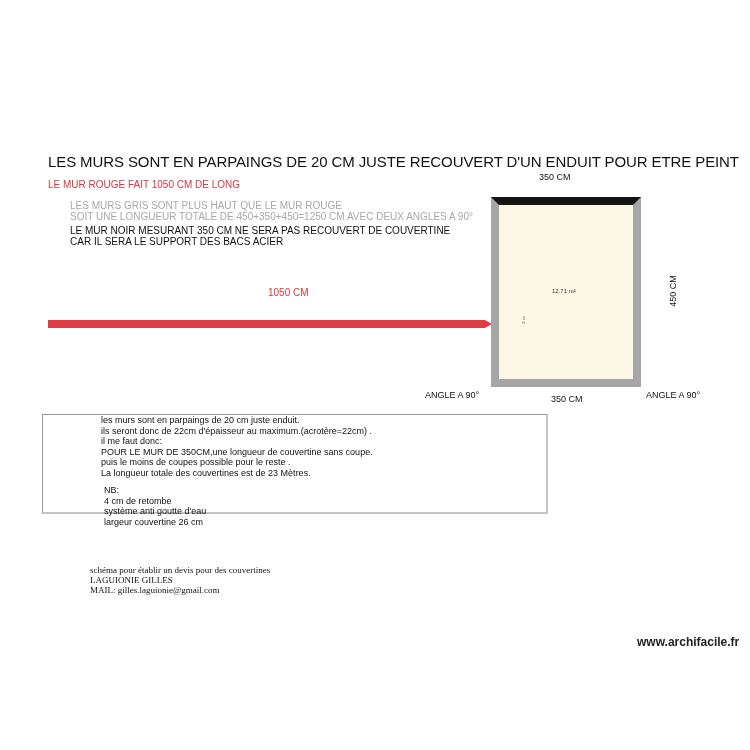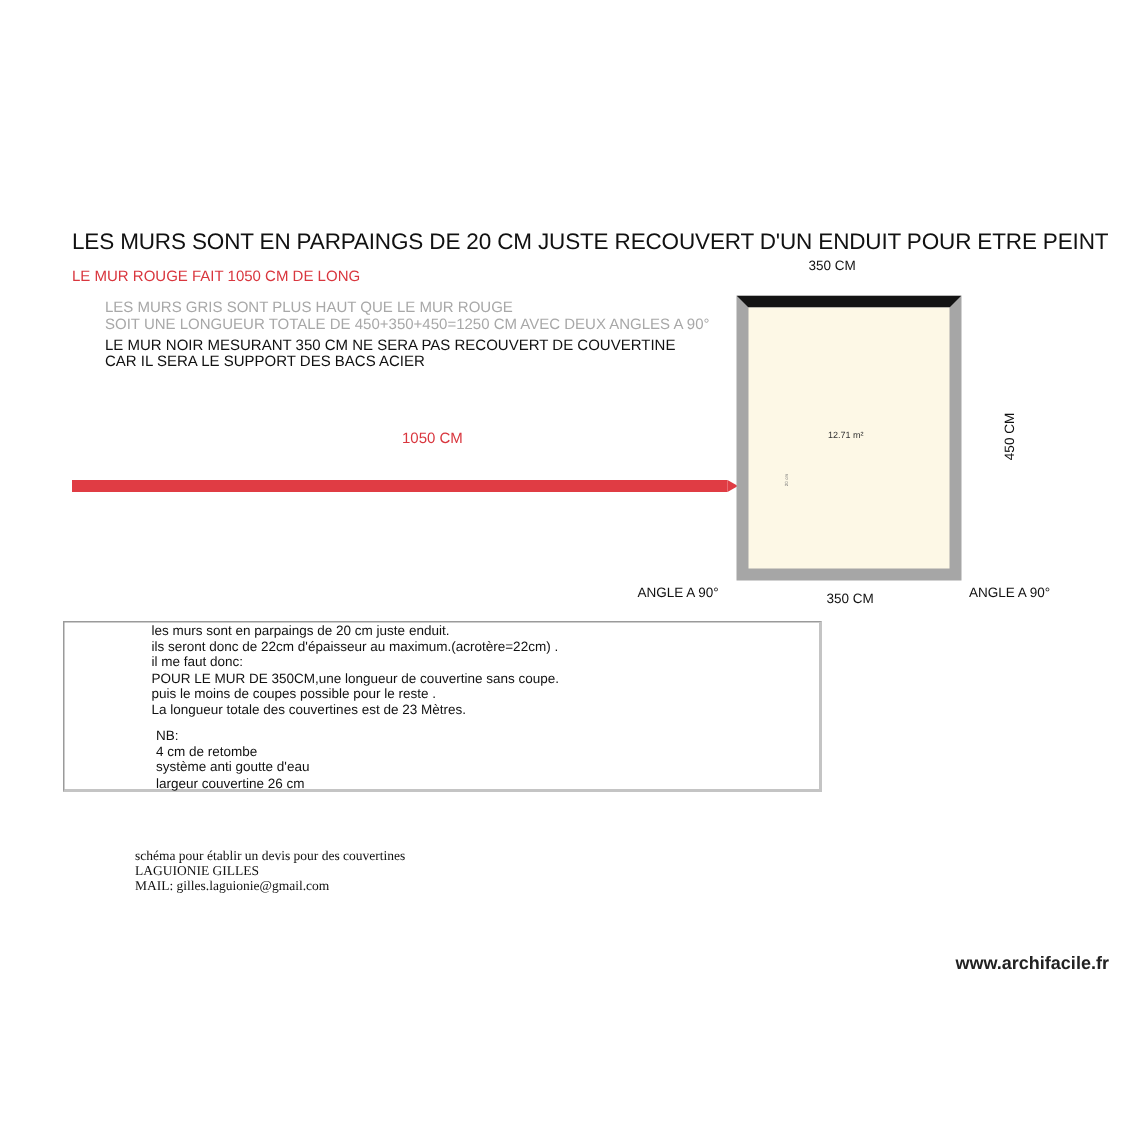--- a/index.html
+++ b/index.html
@@ -20,21 +20,21 @@
     .floor { left:499px; top:205px; width:134px; height:174px; background:#fdf8e6; }
     .area-label { left:552px; top:288px; font-size:6px; color:#333; }
     .dim-tiny { left:520px; top:318px; font-size:3px; color:#777; transform:rotate(-90deg); }
 
     .dim-top { left:539px; top:172px; font-size:9px; color:#111; }
     .dim-right { left:657px; top:286px; font-size:9px; color:#111; transform:rotate(-90deg); transform-origin:center; }
     .dim-bottom { left:551px; top:394px; font-size:9px; color:#111; }
     .angle-left { left:425px; top:390px; font-size:9px; color:#111; }
     .angle-right { left:646px; top:390px; font-size:9px; color:#111; }
 
-    .notebox { left:42px; top:414px; width:506px; height:114px; border:1px solid #9a9a9a; border-right:2px solid #c4c4c4; border-bottom:2px solid #c4c4c4; background:#fff; box-sizing:border-box; }
+    .notebox { left:42px; top:414px; width:506px; height:100px; border:1px solid #9a9a9a; border-right:2px solid #c4c4c4; border-bottom:2px solid #c4c4c4; background:#fff; box-sizing:border-box; }
     .notebox .txt { position:absolute; left:36px; top:0px; font-size:9px; line-height:10.5px; color:#111; white-space:nowrap; }
     .notebox .nb { position:absolute; left:39px; top:70px; font-size:9px; line-height:10.5px; color:#111; white-space:nowrap; }
 
     .footer { left:68px; top:565px; font-size:9px; line-height:10px; color:#111;font-family:Liberation Serif, serif; }
     .watermark { left:637px; top:635px; font-size:12px; color:#222;font-weight:bold; }
   </style>
 </head>
 <body>
 
 <div class="abs title">LES MURS SONT EN PARPAINGS DE 20 CM JUSTE RECOUVERT D'UN ENDUIT POUR ETRE PEINT</div>

